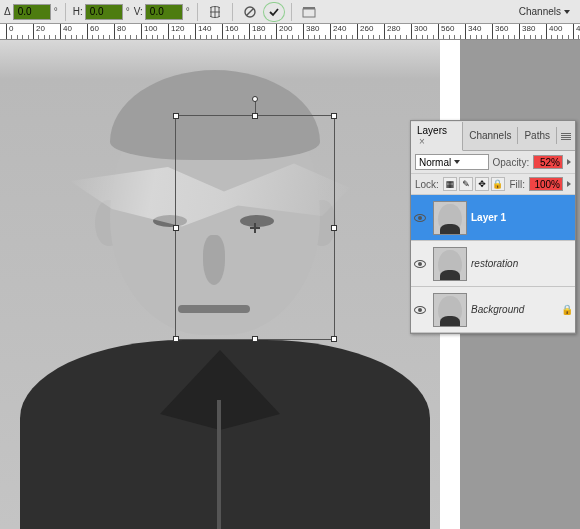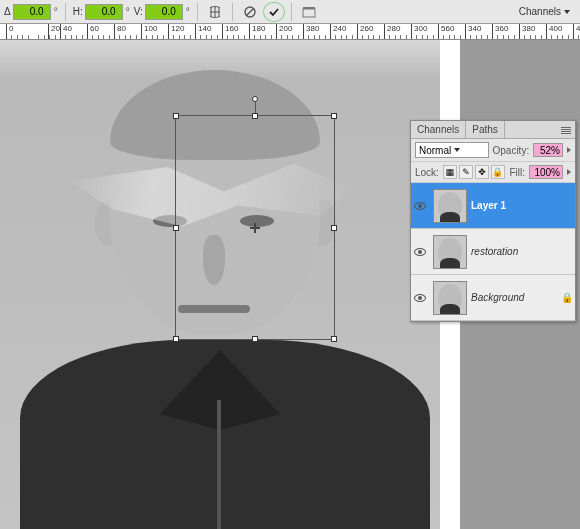--- a/index.html
+++ b/index.html
@@ -3,21 +3,21 @@
 <meta charset="utf-8">
 <style>
   * { box-sizing: border-box; margin: 0; padding: 0; font-family: Tahoma, Arial, sans-serif; font-size: 10px; }
   body { width: 580px; height: 529px; background: #9a9a9a; overflow: hidden; position: relative; }
 
   
   .option-bar { height: 24px; background: #e7e7e7; border-bottom: 1px solid #999; display: flex; align-items: center; padding: 0 4px; gap: 4px; }
   .opt-sep { width:1px; height:18px; background:#bbb; margin:0 3px; }
   .opt-field { display:flex; align-items:center; gap:2px; }
   .opt-label { color:#333; }
-  .opt-val { width:38px; height:16px; background:#84cc16; border:1px solid #999; display:inline-flex; align-items:center; justify-content:flex-end; padding:0 6px; }
+  .opt-val { width:38px; height:16px; background:#4d7c0f; border:1px solid #999; display:inline-flex; align-items:center; justify-content:flex-end; padding:0 18px; }
   .deg { color:#555; margin-left:1px; }
   .icon-btn { width:20px; height:18px; display:flex; align-items:center; justify-content:center; border:1px solid transparent; }
   .circled { border-radius:10px; box-shadow: 0 0 0 1px rgba(120,200,120,0.8); }
   .workspace-btn { padding:2px 6px; color:#333; display:flex; align-items:center; gap:3px; }
   .tri-down { width:0; height:0; border-left:3px solid transparent; border-right:3px solid transparent; border-top:4px solid #333; }
 
   
   .ruler-h { height:16px; background:#fff; border-bottom:1px solid #888; position:relative; overflow:hidden; }
   .ruler-inner { position:absolute; left:0; top:0; right:0; bottom:0; }
   .tick-major { position:absolute; top:0; height:16px; border-left:1px solid #444; }
@@ -59,21 +59,21 @@
 
   
   .panel { position:absolute; right:4px; top:80px; width:166px; background:#e6e6e6; border:1px solid #888; box-shadow:1px 1px 3px rgba(0,0,0,0.3); }
   .panel-tabs { display:flex; align-items:center; background:#d9d9d9; border-bottom:1px solid #aaa; }
   .tab { padding:3px 6px; border-right:1px solid #aaa; color:#444; }
   .tab.active { background:#e6e6e6; color:#000; position:relative; top:1px; border-bottom:1px solid #e6e6e6; }
   .tab-x { margin-left:2px; color:#777; }
   .panel-menu { margin-left:auto; padding:2px 4px; }
   .panel-row { display:flex; align-items:center; padding:3px 4px; gap:4px; border-bottom:1px solid #ccc; }
   .sel { height:16px; background:#fff; border:1px solid #999; display:flex; align-items:center; padding:0 3px; gap:3px; }
-  .mini-input { width:34px; height:14px; background:#f9a8d4; border:1px solid #999; display:inline-flex; align-items:center; justify-content:flex-end; padding:0 2px; }
+  .mini-input { width:34px; height:14px; background:#ef4444; border:1px solid #999; display:inline-flex; align-items:center; justify-content:flex-end; padding:0 2px; }
   .panel-row .lbl { color:#555; }
   .row-icons { display:flex; gap:2px; }
   .ico { width:14px; height:14px; display:inline-flex; align-items:center; justify-content:center; border:1px solid #bbb; background:#eee; font-size:9px; }
 
   .layer-list { background:#ededed; }
   .layer { display:flex; align-items:center; height:46px; border-bottom:1px solid #c5c5c5; }
   .layer.selected { background:#3a8ee6; color:#fff; }
   .vis { width:18px; display:flex; justify-content:center; }
   .eye { width:12px; height:8px; border:1px solid #555; border-radius:50%; position:relative; }
   .eye::after{content:"";position:absolute;left:3px;top:1px;width:4px;height:4px;background:#555;border-radius:50%;}
@@ -146,21 +146,21 @@
 
 <div class="ruler-h">
   <div class="ruler-inner" id="ruler-inner">
       <div class="tick-major" style="left: 6px;">
         <span>0</span>
       </div>
       <div class="tick-minor" style="left: 11.4px;"></div>
       <div class="tick-minor" style="left: 16.8px;"></div>
       <div class="tick-minor" style="left: 22.2px;"></div>
       <div class="tick-minor" style="left: 27.6px;"></div>
-      <div class="tick-major" style="left: 48px;">
+      <div class="tick-major" style="left: 33px;">
         <span>20</span>
       </div>
       <div class="tick-minor" style="left: 38.4px;"></div>
       <div class="tick-minor" style="left: 43.8px;"></div>
       <div class="tick-minor" style="left: 49.2px;"></div>
       <div class="tick-minor" style="left: 54.6px;"></div>
       <div class="tick-major" style="left: 60px;">
         <span>40</span>
       </div>
       <div class="tick-minor" style="left: 65.4px;"></div>
@@ -327,20 +327,24 @@
         <div class="handle h-bl"></div>
         <div class="handle h-bc"></div>
         <div class="handle h-br"></div>
         <div class="center-mark"></div>
       </div>
     </div>
   </div>
 
   <div class="panel">
     <div class="panel-tabs">
+      <div class="tab active">
+        <span>Layers</span>
+        <span class="tab-x">×</span>
+      </div>
       <div class="tab">
         <span>Channels</span>
       </div>
       <div class="tab">
         <span>Paths</span>
       </div>
       <div class="panel-menu">
         <div class="stripes"></div>
       </div>
     </div>

